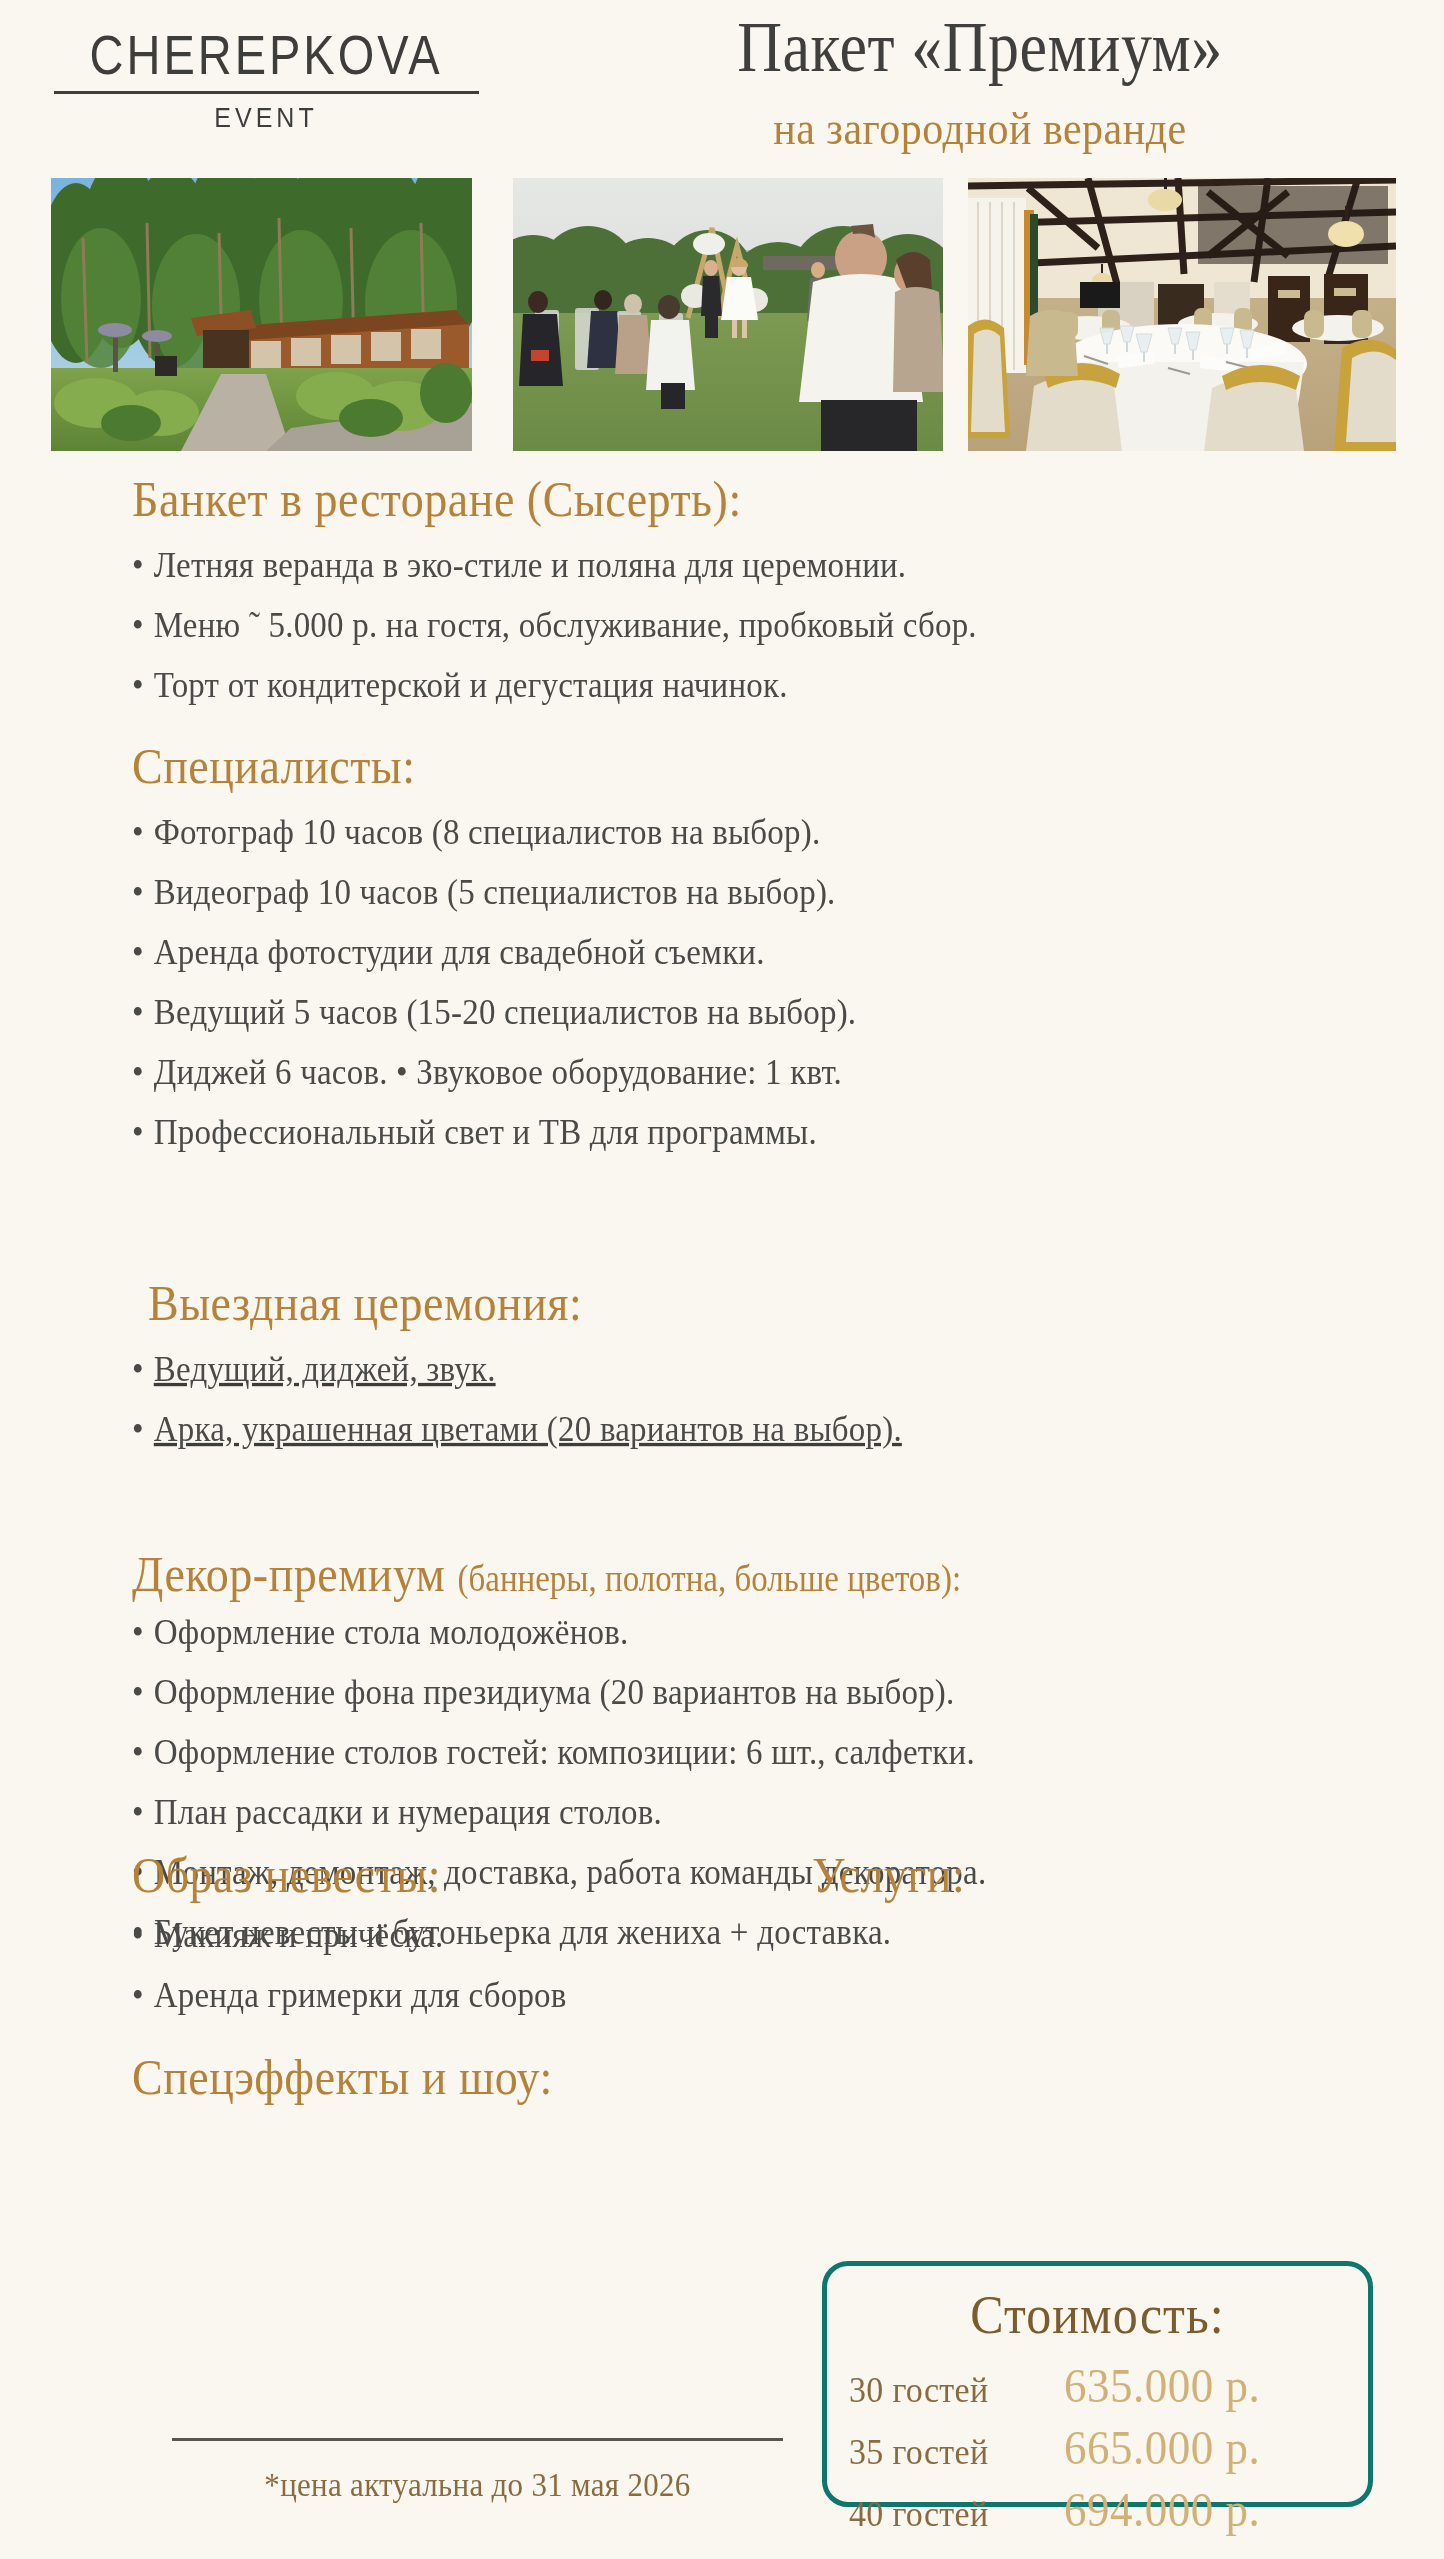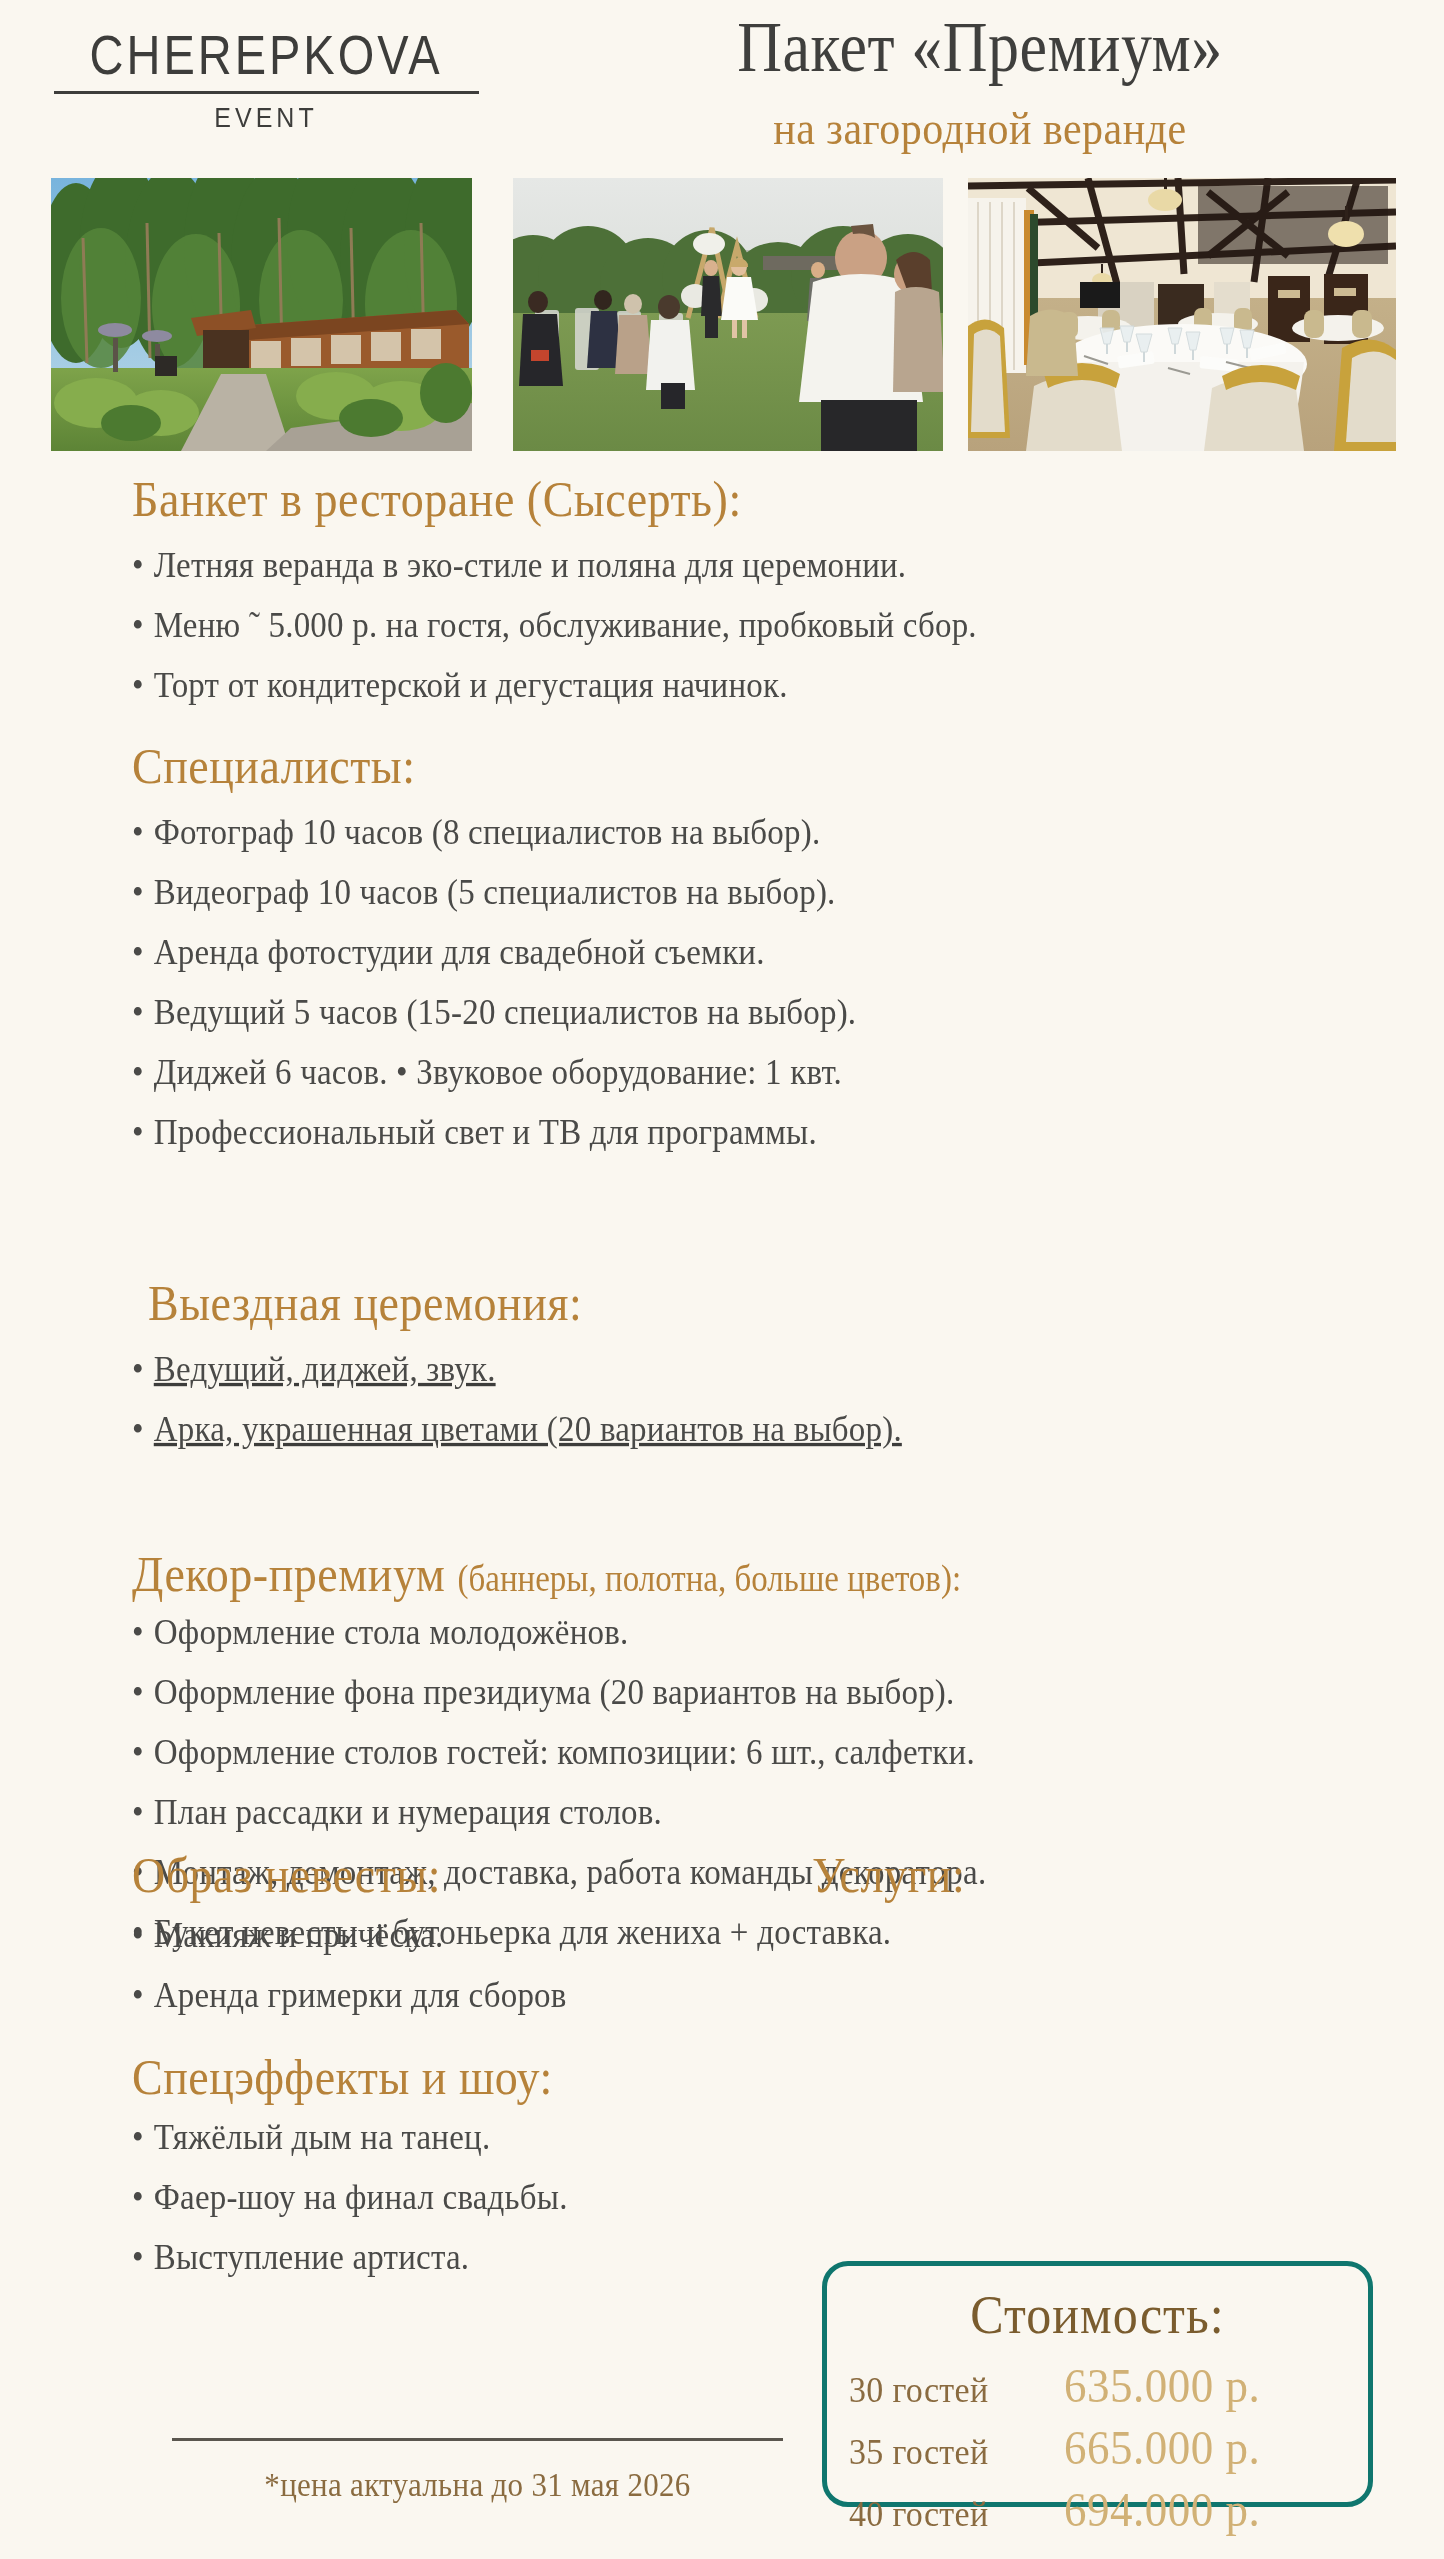--- a/index.html
+++ b/index.html
@@ -588,25 +588,20 @@
         <li>Аренда гримерки для сборов</li>
       </ul>
     </div>
 
     <div class="blk" id="blk-services">
       <div class="sec-head">Услуги:</div>
     </div>
 
     <div class="blk" id="blk-effects">
       <div class="sec-head">Спецэффекты и шоу:</div>
-      <ul class="bullets">
-        <li>Тяжёлый дым на танец.</li>
-        <li>Фаер-шоу на финал свадьбы.</li>
-        <li>Выступление артиста.</li>
-      </ul>
     </div>
 
     <div class="divider"></div>
     <div class="note">*цена актуальна до 31 мая 2026</div>
 
     <div class="price-box">
       <div class="price-title">Стоимость:</div>
       <div class="price-rows">
         <div class="price-row">
           <div class="price-guests">30 гостей</div>

